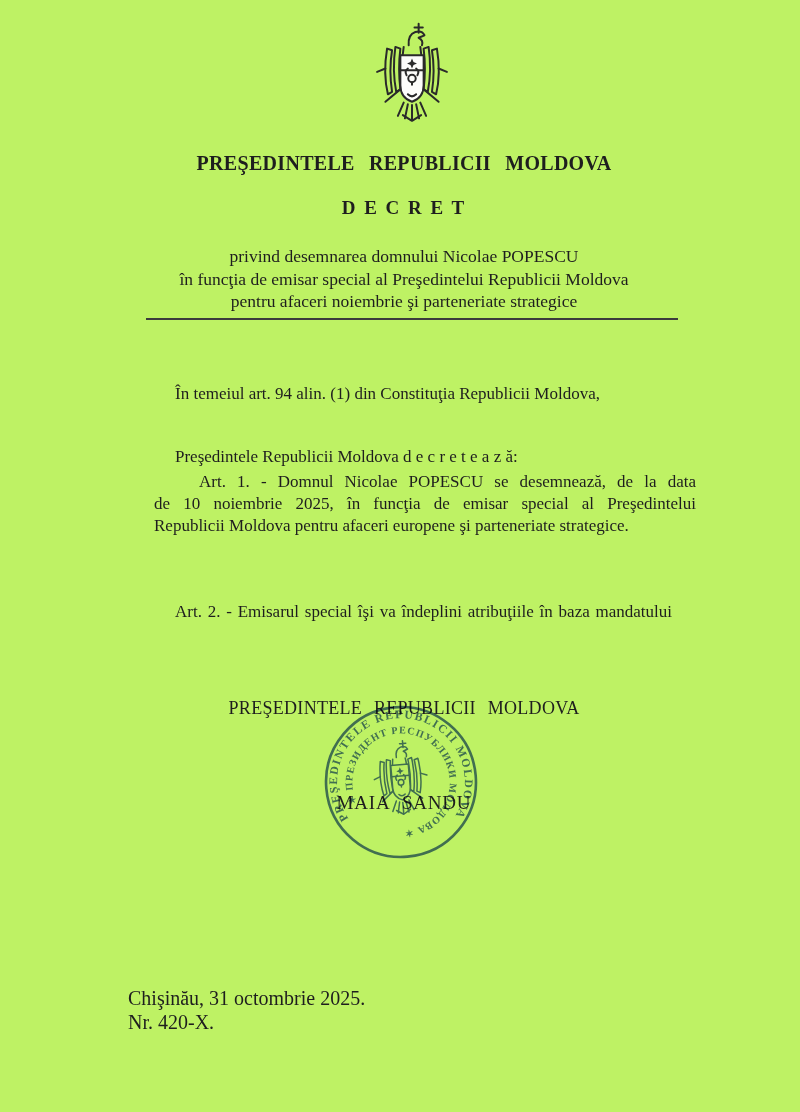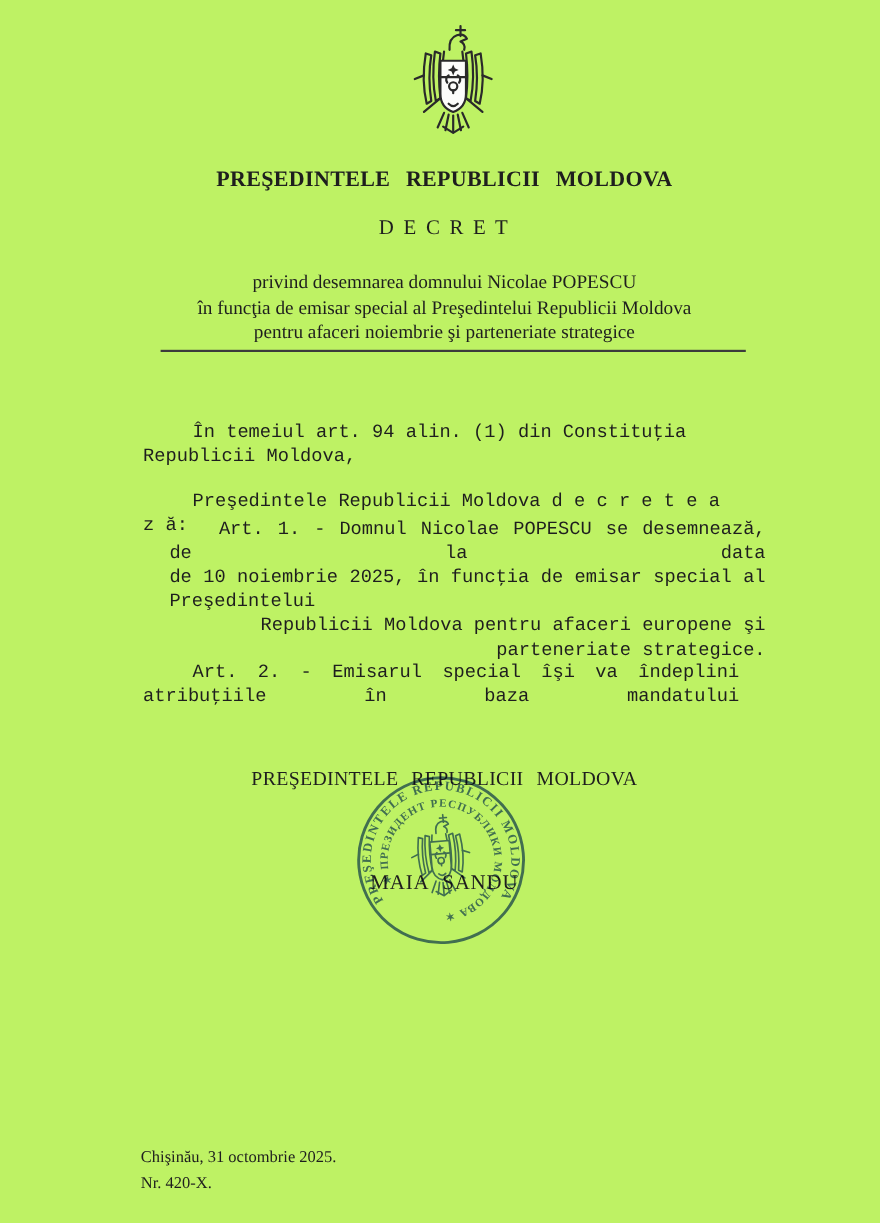--- a/index.html
+++ b/index.html
@@ -9,44 +9,44 @@
     background:#bef264;
     font-family:"Liberation Serif","DejaVu Serif",serif;
     color:#1e1e1e;
   }
   .abs{position:absolute;}
   .centered{left:130px;width:548px;text-align:center;}
 
   .coa-top{left:369px;top:22px;width:86px;height:108px;color:#2a2a2a;}
 
   .doc-title{top:152px;font-weight:bold;font-size:20px;word-spacing:9px;letter-spacing:0.3px;}
-  .decree-heading{top:197px;font-weight:normal;font-size:19px;letter-spacing:2px;}
+  .decree-heading{top:197px;font-weight:bold;font-size:19px;letter-spacing:2px;}
   .subject{top:245px;font-size:17.5px;line-height:22.5px;text-align:center;}
   .subject-rule{top:318px;left:146px;width:532px;height:2px;background:#3c3c3c;}
 
-  .body-par{left:130px;width:542px;font-size:17px;line-height:22px;font-family:Liberation Mono, monospace;}
+  .body-par{left:130px;width:542px;font-size:17px;line-height:22px;}
   .indent{text-indent:45px;}
   .preamble{top:383px;}
   .enacting{top:446px;}
   .art1{top:471px;margin-left:24px;}
   .art2{top:557px;margin-top:44px;}
   .jline{text-align:justify;text-align-last:justify;}
-  .lline{text-align:right;}
+  .lline{text-align:left;}
 
   .sig-heading{top:698px;font-size:18px;word-spacing:7px;letter-spacing:0.3px;}
   .sig-name{top:792px;font-size:19px;word-spacing:7px;letter-spacing:0.8px;}
 
   .stamp{
     left:322px;top:703px;width:158px;height:158px;
     color:#3f62c4;opacity:0.88;mix-blend-mode:multiply;
     transform:rotate(-5deg);
   }
   .stamp text{font-family:"Liberation Serif","DejaVu Serif",serif;}
 
-  .footer{left:128px;top:1040px;font-size:15px;line-height:24px;}
+  .footer{left:128px;top:986px;font-size:20px;line-height:24px;}
 </style>
 </head>
 <body>
 
 <div class="page">
 
   <svg width="0" height="0" style="position:absolute" aria-hidden="true">
     <symbol id="coa" viewBox="0 0 100 130">
       <g fill="none" stroke="currentColor" stroke-width="2.4" stroke-linecap="round" stroke-linejoin="round">
         <path d="M58,2 v11 M53,6.5 h10"></path>

